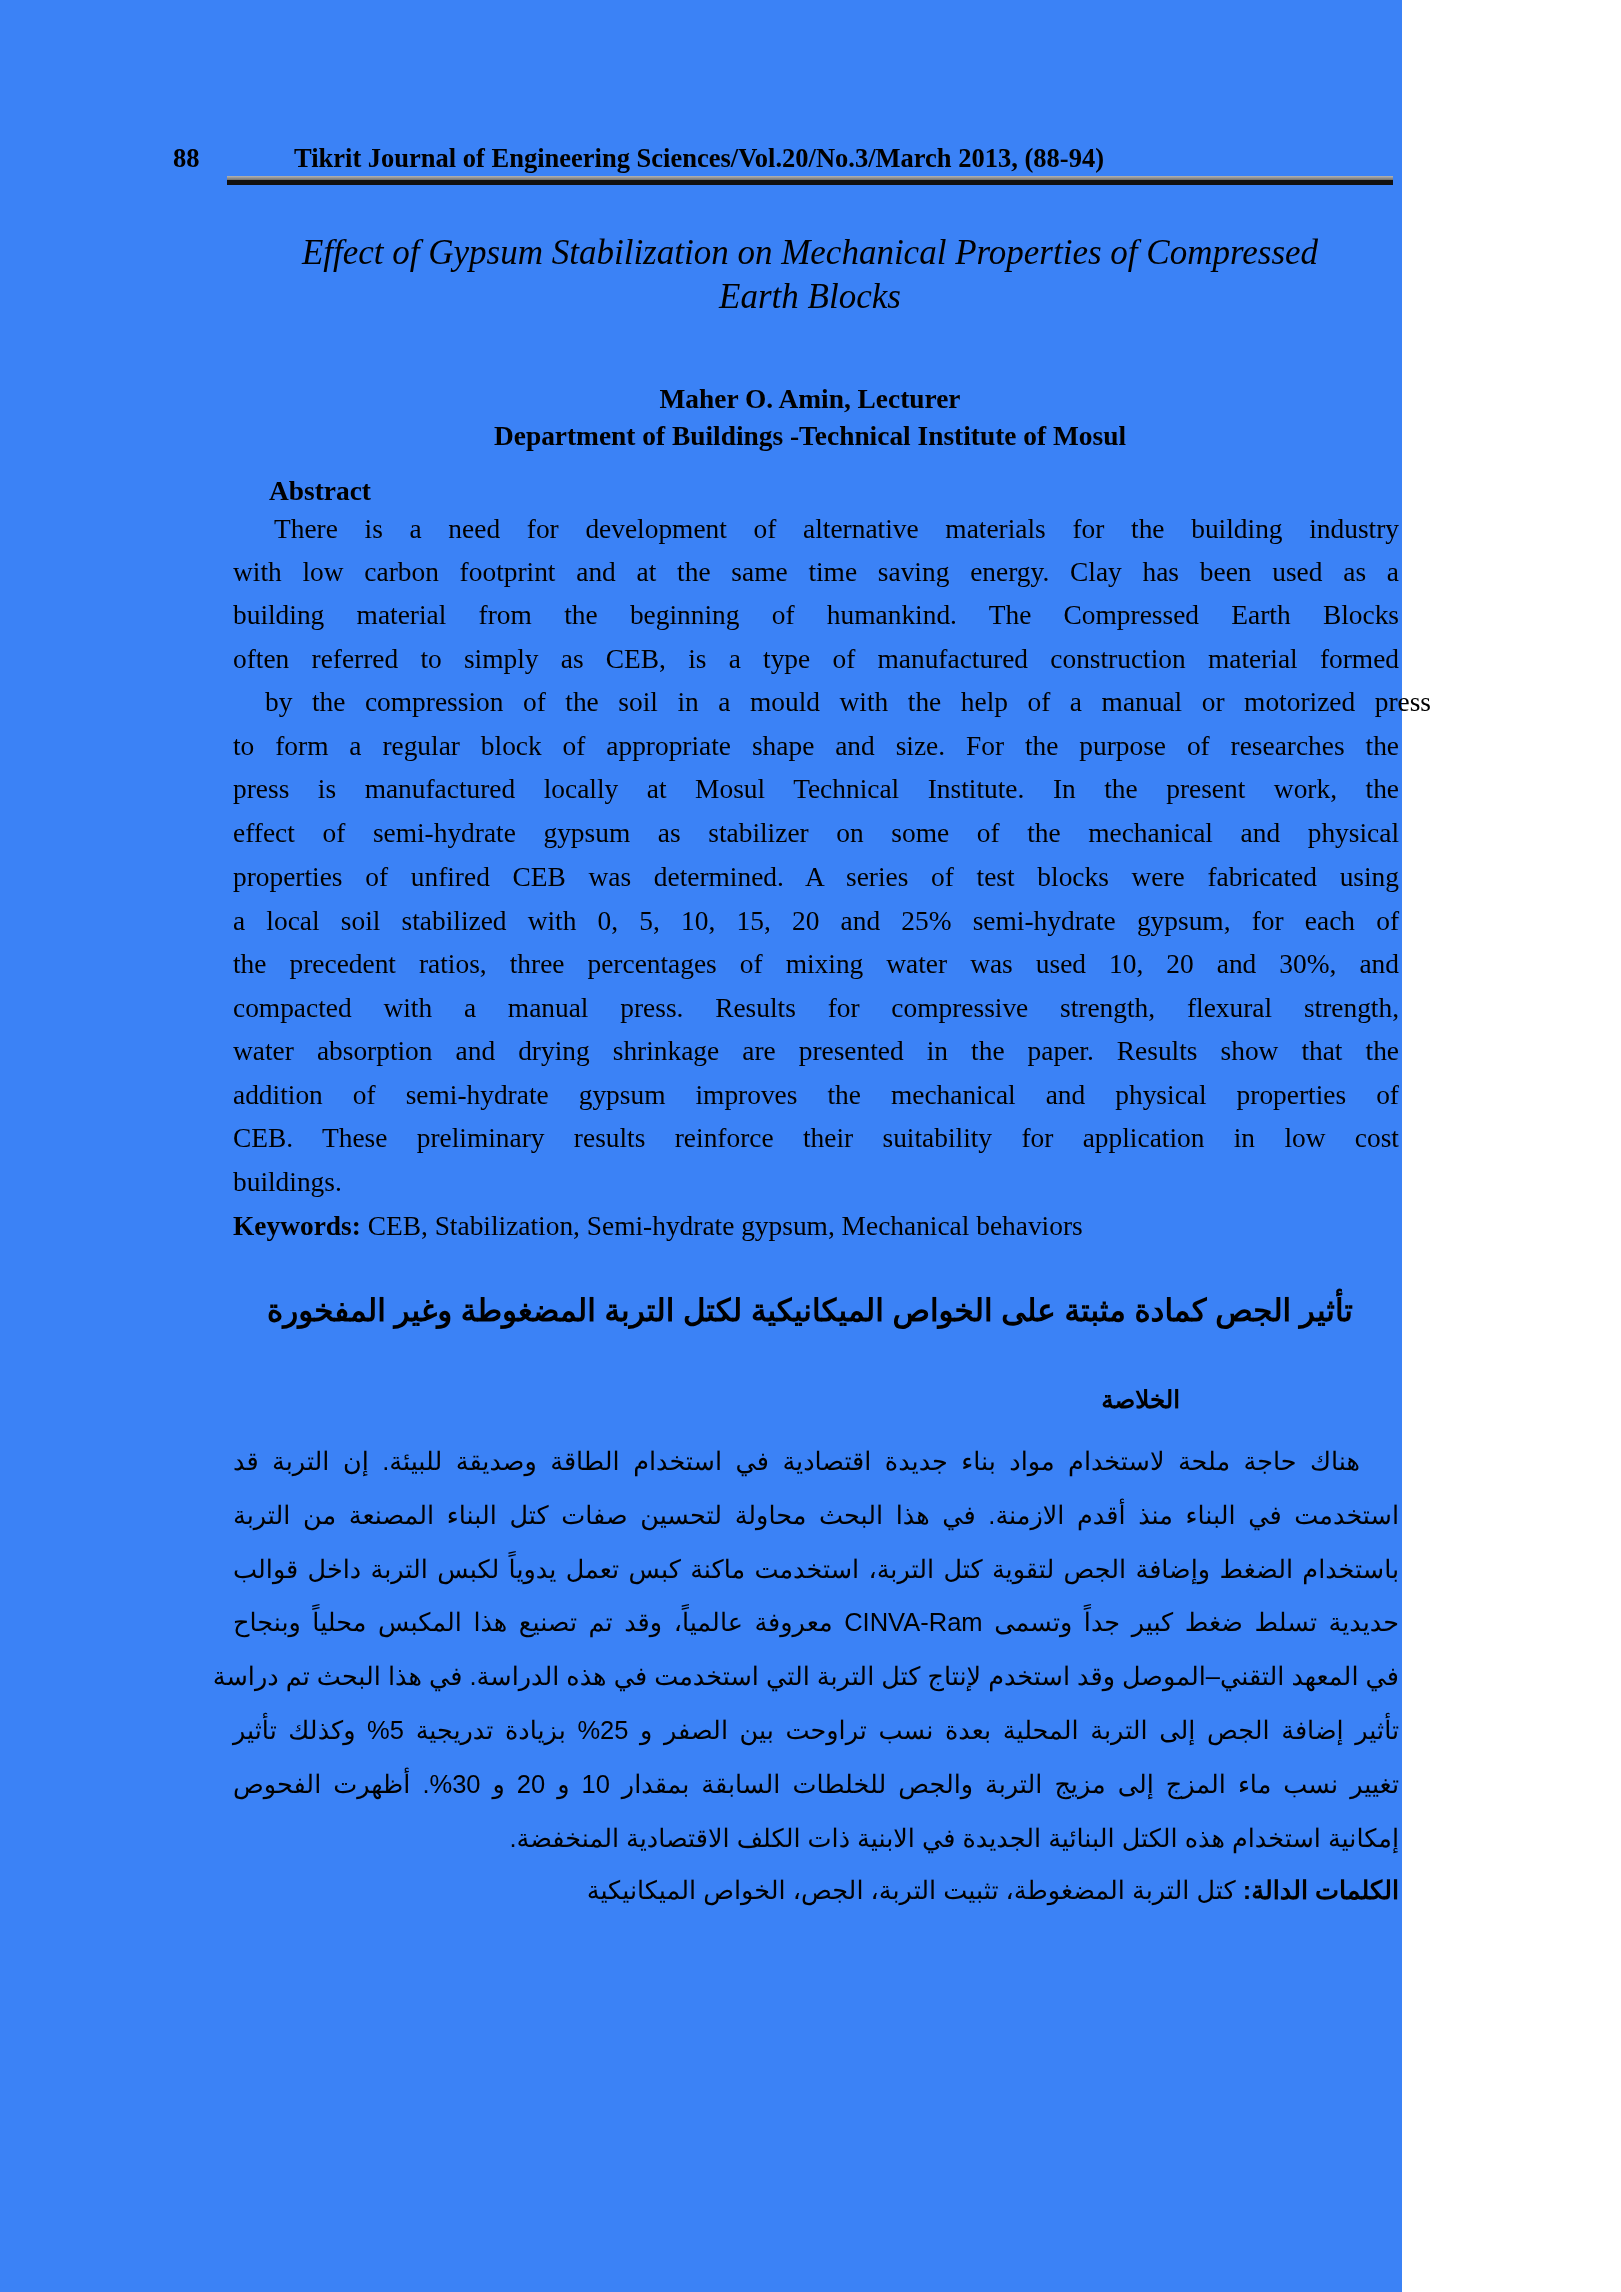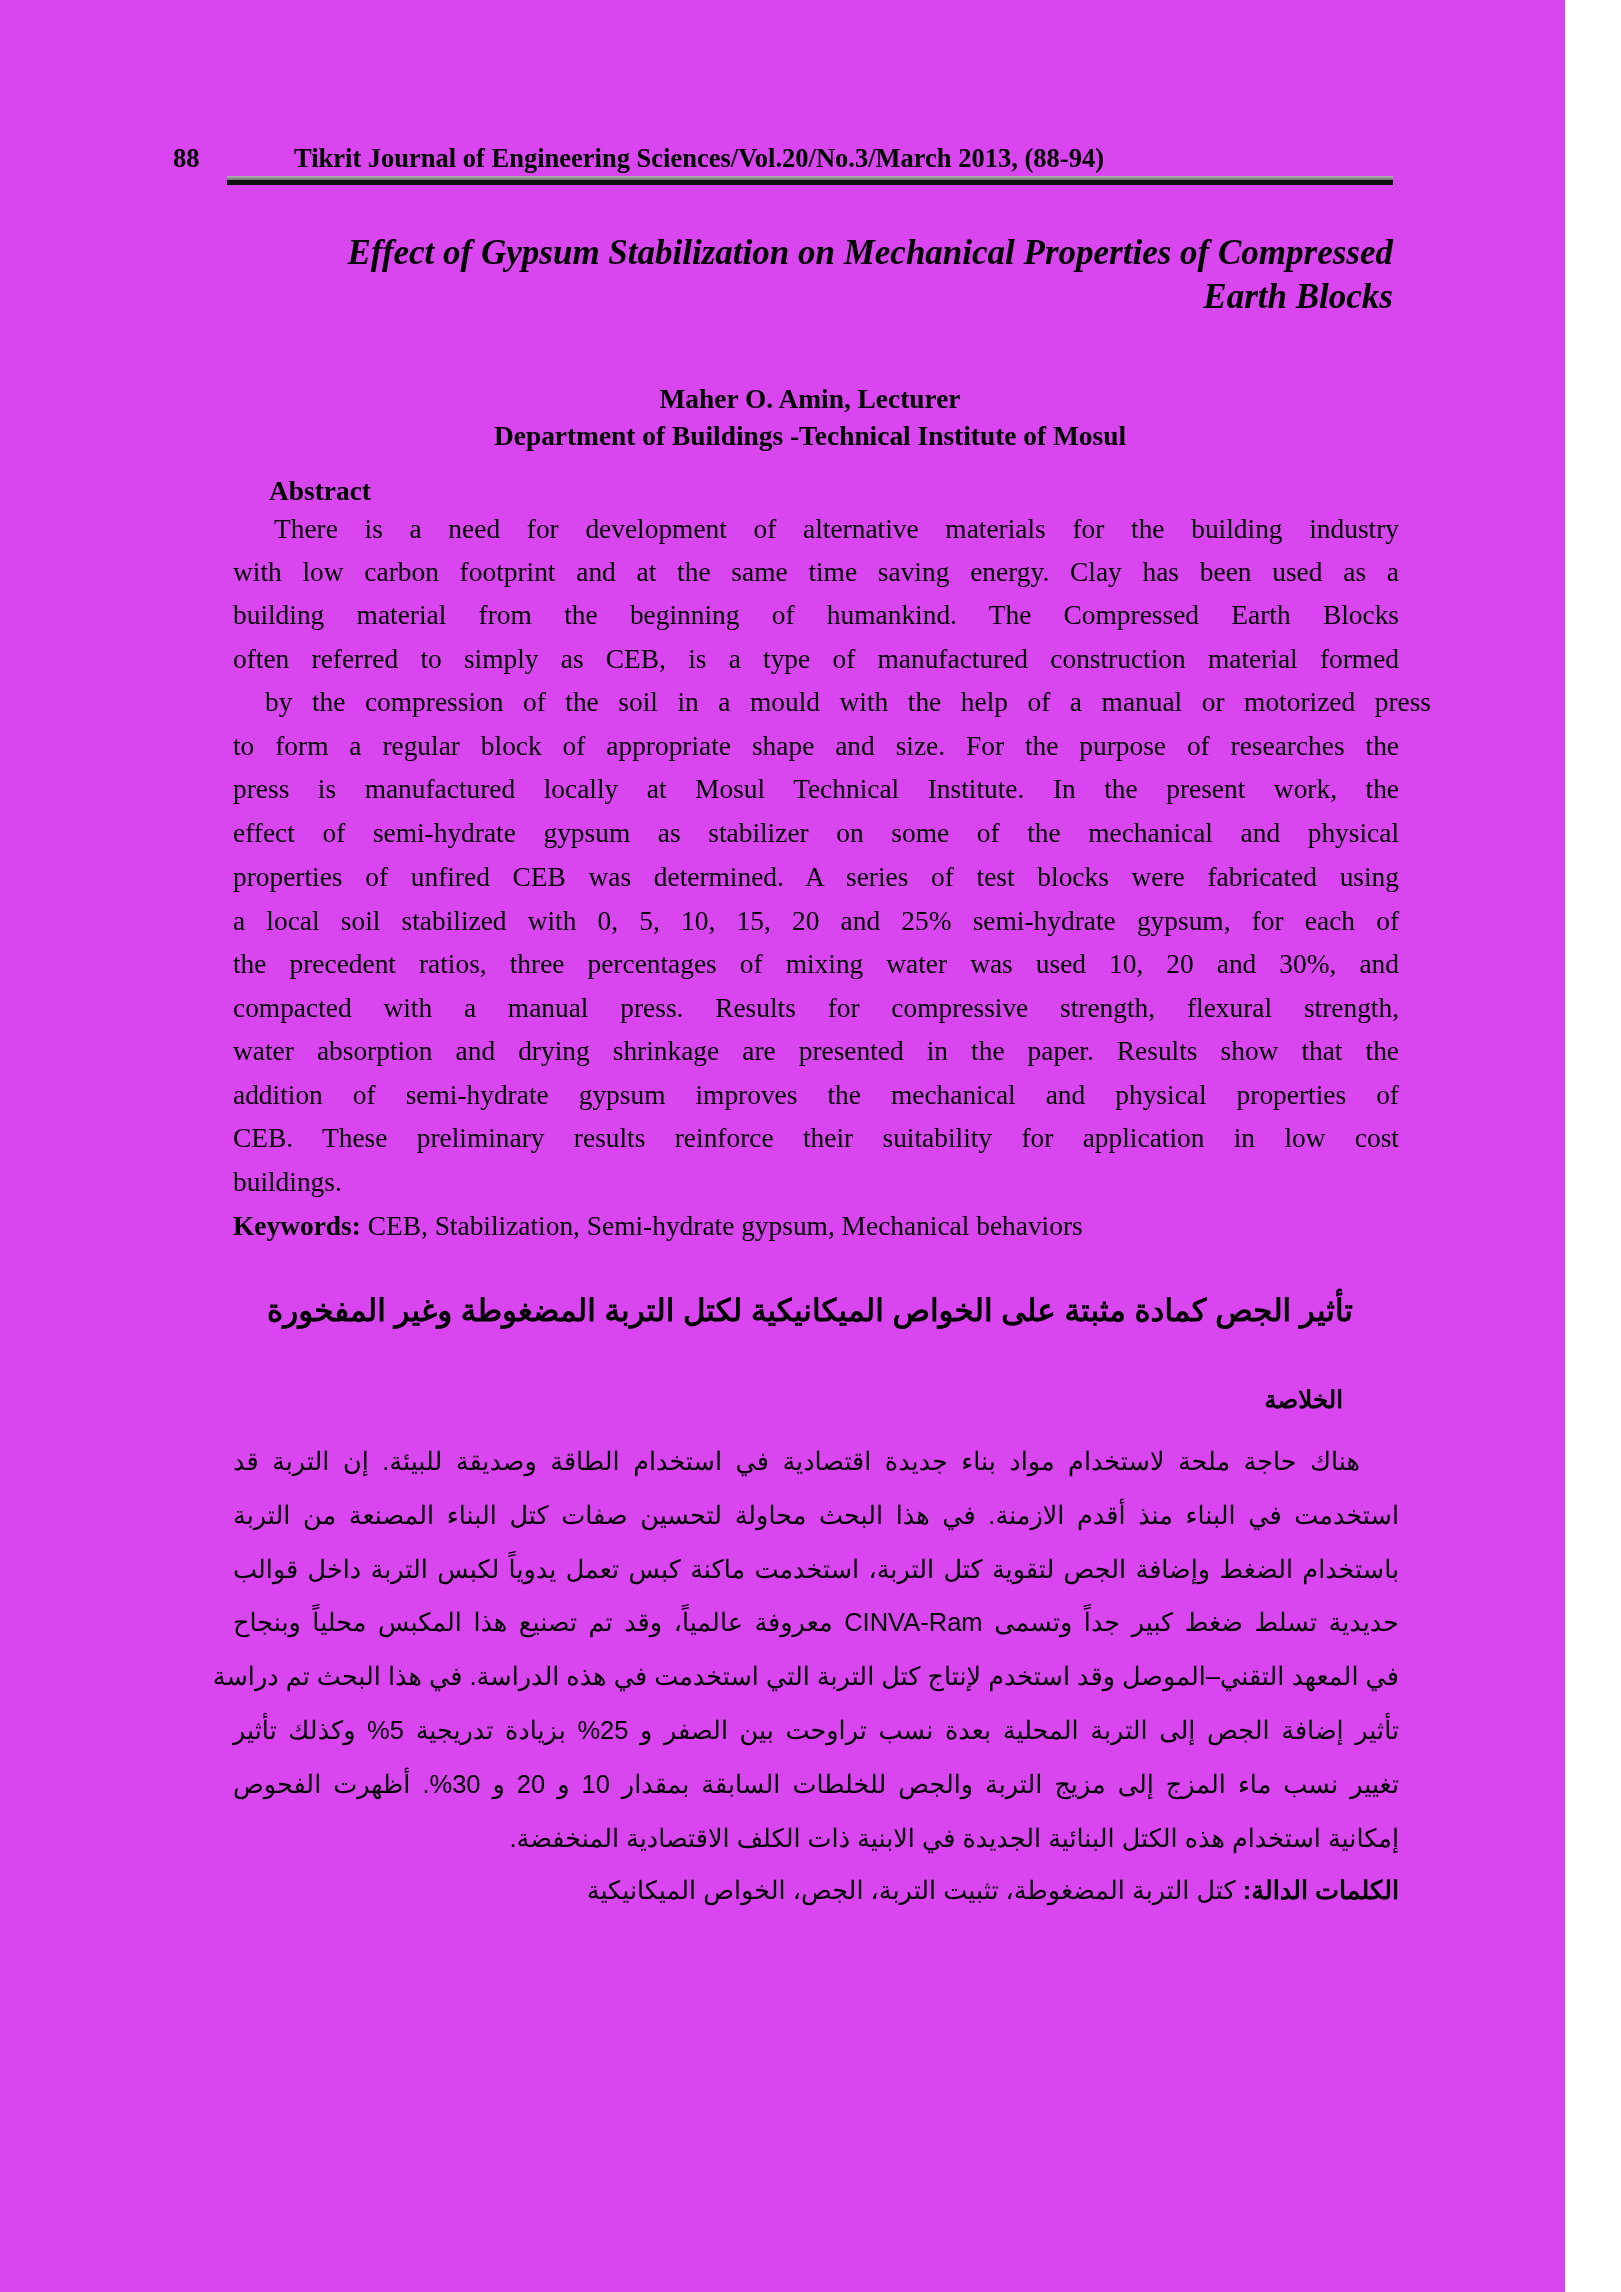--- a/index.html
+++ b/index.html
@@ -1,27 +1,27 @@
 <!DOCTYPE html>
 <html><head>
 <meta charset="utf-8">
 <style>
   html, body { margin: 0; padding: 0; background: #ffffff; }
   body { width: 1621px; height: 2293px; position: relative; overflow: hidden; color: #000; }
-  .page { position: absolute; left: 0; top: 0; width: 1565px; height: 2293px; background: #d946ef; }
+  .page { position: absolute; left: 0; top: 0; width: 1402px; height: 2293px; background: #3b82f6; }
   .serif { font-family: "Liberation Serif", "DejaVu Serif", serif; }
   .sans { font-family: Liberation Sans, sans-serif; }
 
   .page-number { position: absolute; left: 173px; top: 143px; font-size: 26.5px; font-weight: bold; }
   .running-head { position: absolute; left: 294px; top: 143px; width: 1098px; font-size: 26.5px; font-weight: bold; white-space: nowrap; }
   .rule { position: absolute; left: 227px; top: 176px; width: 1166px; height: 8.8px; }
   .rule .gray { height: 3.9px; background: linear-gradient(#b5b5b5, #6f6f6f); }
   .rule .black { height: 4.9px; background: #111; }
 
-  .title { position: absolute; left: 227px; width: 1166px; text-align: right; font-size: 35px; font-style: italic; font-weight: bold; line-height: 44px; }
+  .title { position: absolute; left: 227px; width: 1166px; text-align: center; font-size: 35px; font-style: italic; font-weight: normal; line-height: 44px; }
   .author { position: absolute; left: 227px; width: 1166px; text-align: center; font-size: 27.4px; font-weight: bold; }
 
   .heading-en { position: absolute; left: 233px; font-size: 27.4px; font-weight: bold; }
   .line-en { position: absolute; left: 233px; width: 1166px; font-size: 27.4px; line-height: 33px; white-space: nowrap; text-align: justify; text-align-last: justify; }
   .line-en.last { text-align-last: left; }
   .line-en.indent { left: 274px; width: 1125px; }
 
   .kw-label { font-weight: bold; }
 
   .title-ar { position: absolute; left: 227px; width: 1166px; text-align: center; direction: rtl; font-size: 31px; font-weight: bold; }

